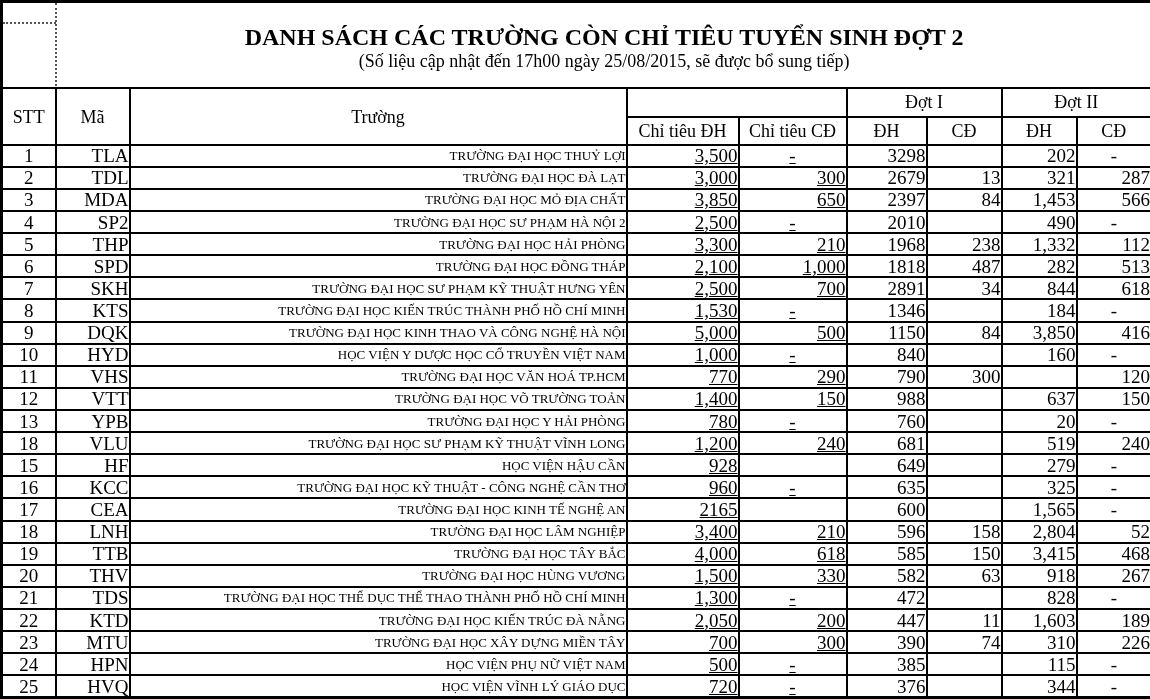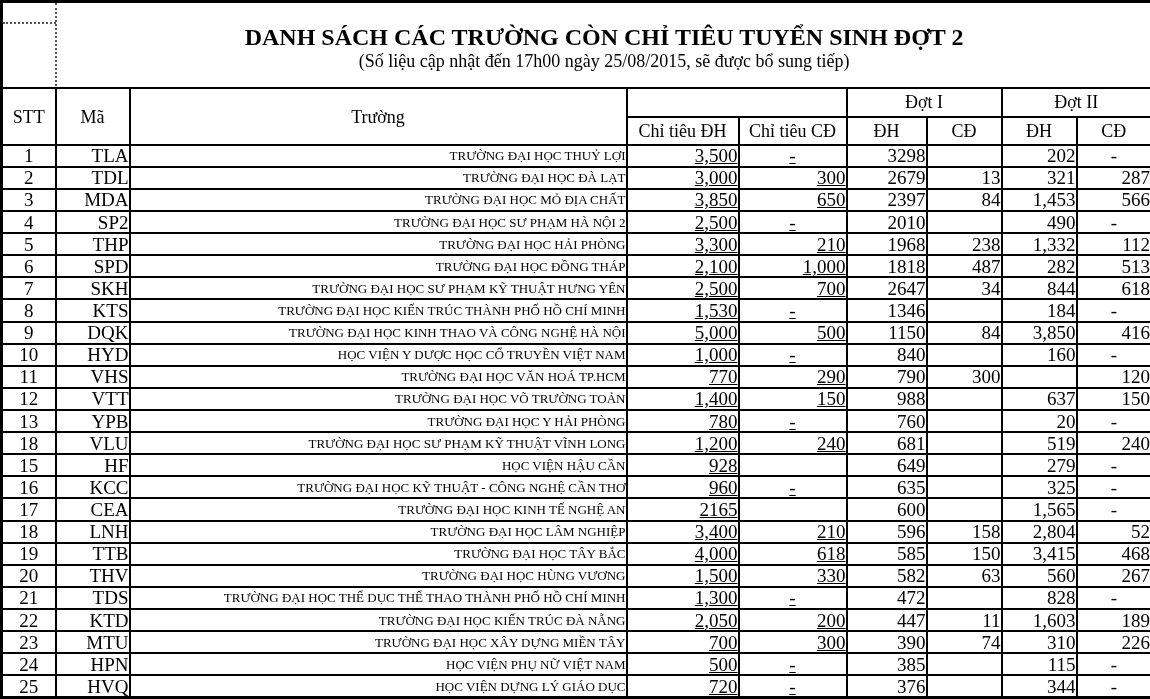--- a/index.html
+++ b/index.html
@@ -160,21 +160,21 @@
           <td class="c-num">487</td>
           <td class="c-num">282</td>
           <td class="c-num">513</td>
         </tr>
         <tr class="data">
           <td class="c-stt">7</td>
           <td class="c-code">SKH</td>
           <td class="c-name">TRƯỜNG ĐẠI HỌC SƯ PHẠM KỸ THUẬT HƯNG YÊN</td>
           <td class="c-num c-quota">2,500</td>
           <td class="c-num c-quota">700</td>
-          <td class="c-num">2647</td>
+          <td class="c-num">2891</td>
           <td class="c-num">34</td>
           <td class="c-num">844</td>
           <td class="c-num">618</td>
         </tr>
         <tr class="data">
           <td class="c-stt">8</td>
           <td class="c-code">KTS</td>
           <td class="c-name">TRƯỜNG ĐẠI HỌC KIẾN TRÚC THÀNH PHỐ HỒ CHÍ MINH</td>
           <td class="c-num c-quota">1,530</td>
           <td class="c-num c-quota dash">-</td>
@@ -305,21 +305,21 @@
           <td class="c-num">468</td>
         </tr>
         <tr class="data">
           <td class="c-stt">20</td>
           <td class="c-code">THV</td>
           <td class="c-name">TRƯỜNG ĐẠI HỌC HÙNG VƯƠNG</td>
           <td class="c-num c-quota">1,500</td>
           <td class="c-num c-quota">330</td>
           <td class="c-num">582</td>
           <td class="c-num">63</td>
-          <td class="c-num">560</td>
+          <td class="c-num">918</td>
           <td class="c-num">267</td>
         </tr>
         <tr class="data">
           <td class="c-stt">21</td>
           <td class="c-code">TDS</td>
           <td class="c-name">TRƯỜNG ĐẠI HỌC THỂ DỤC THỂ THAO THÀNH PHỐ HỒ CHÍ MINH</td>
           <td class="c-num c-quota">1,300</td>
           <td class="c-num c-quota dash">-</td>
           <td class="c-num">472</td>
           <td class="c-num"></td>
@@ -355,21 +355,21 @@
           <td class="c-num c-quota">500</td>
           <td class="c-num c-quota dash">-</td>
           <td class="c-num">385</td>
           <td class="c-num"></td>
           <td class="c-num">115</td>
           <td class="c-num dash">-</td>
         </tr>
         <tr class="data">
           <td class="c-stt">25</td>
           <td class="c-code">HVQ</td>
-          <td class="c-name">HỌC VIỆN DỰNG LÝ GIÁO DỤC</td>
+          <td class="c-name">HỌC VIỆN VĨNH LÝ GIÁO DỤC</td>
           <td class="c-num c-quota">720</td>
           <td class="c-num c-quota dash">-</td>
           <td class="c-num">376</td>
           <td class="c-num"></td>
           <td class="c-num">344</td>
           <td class="c-num dash">-</td>
         </tr>
       </tbody>
   </table>
 

